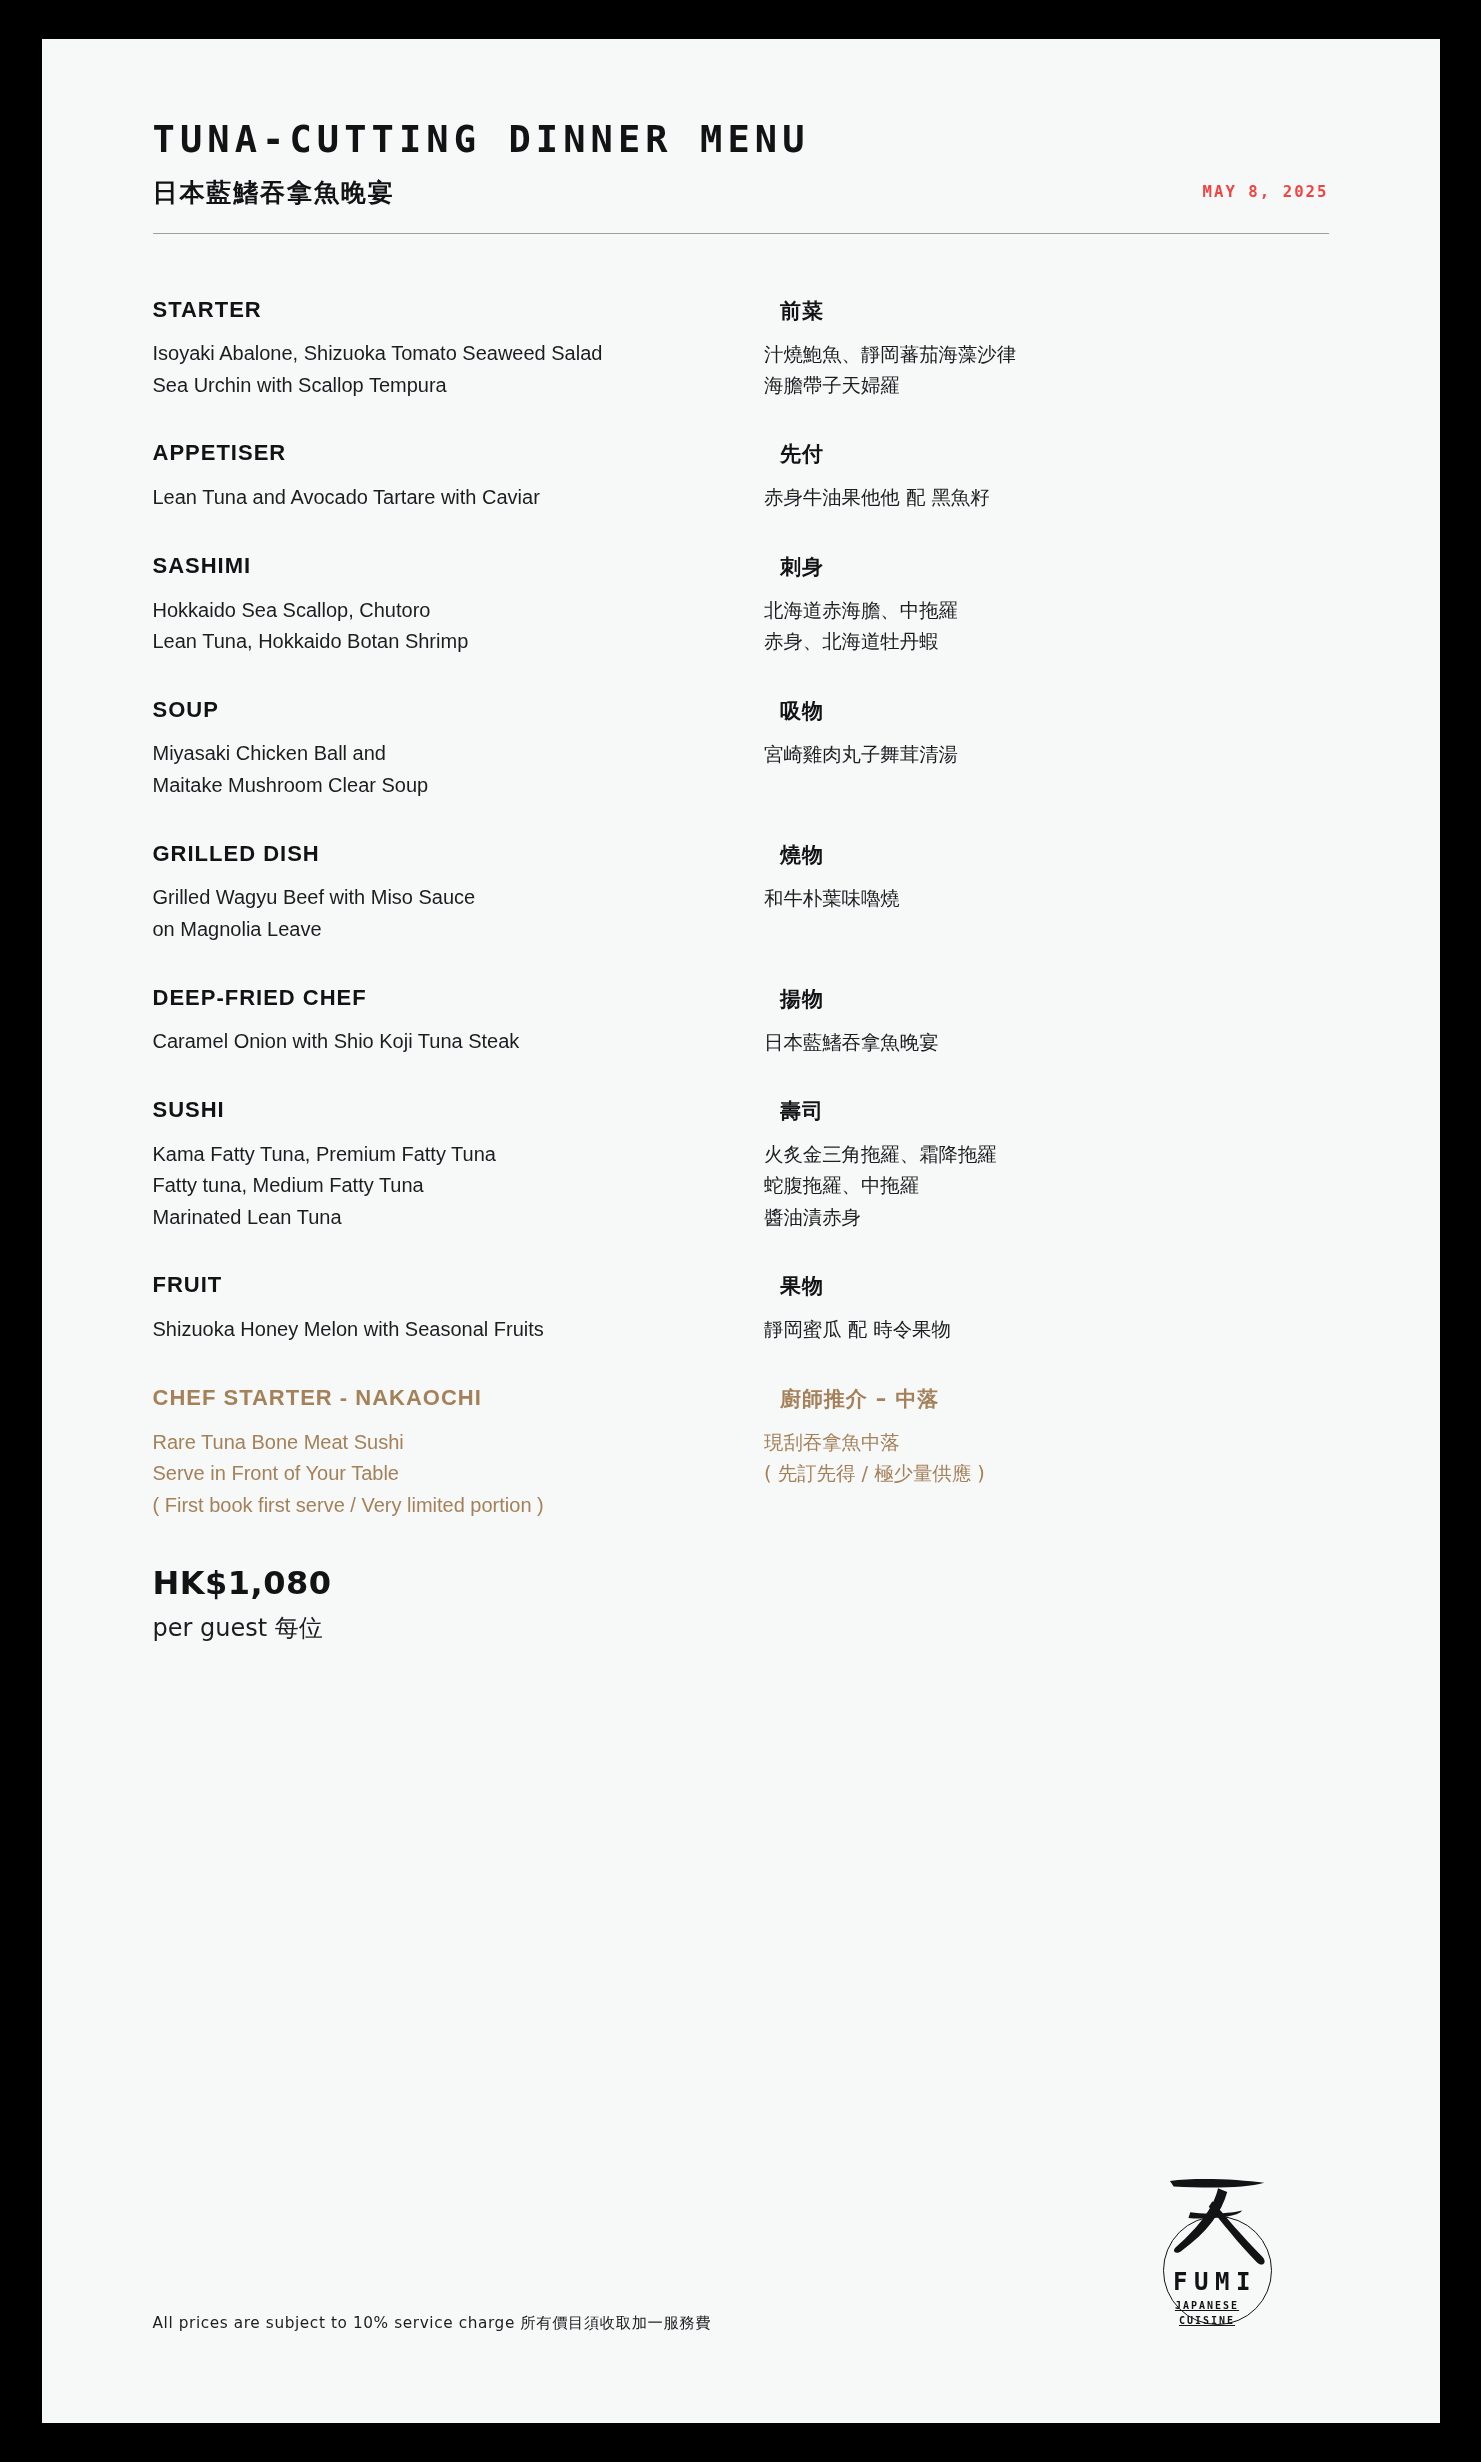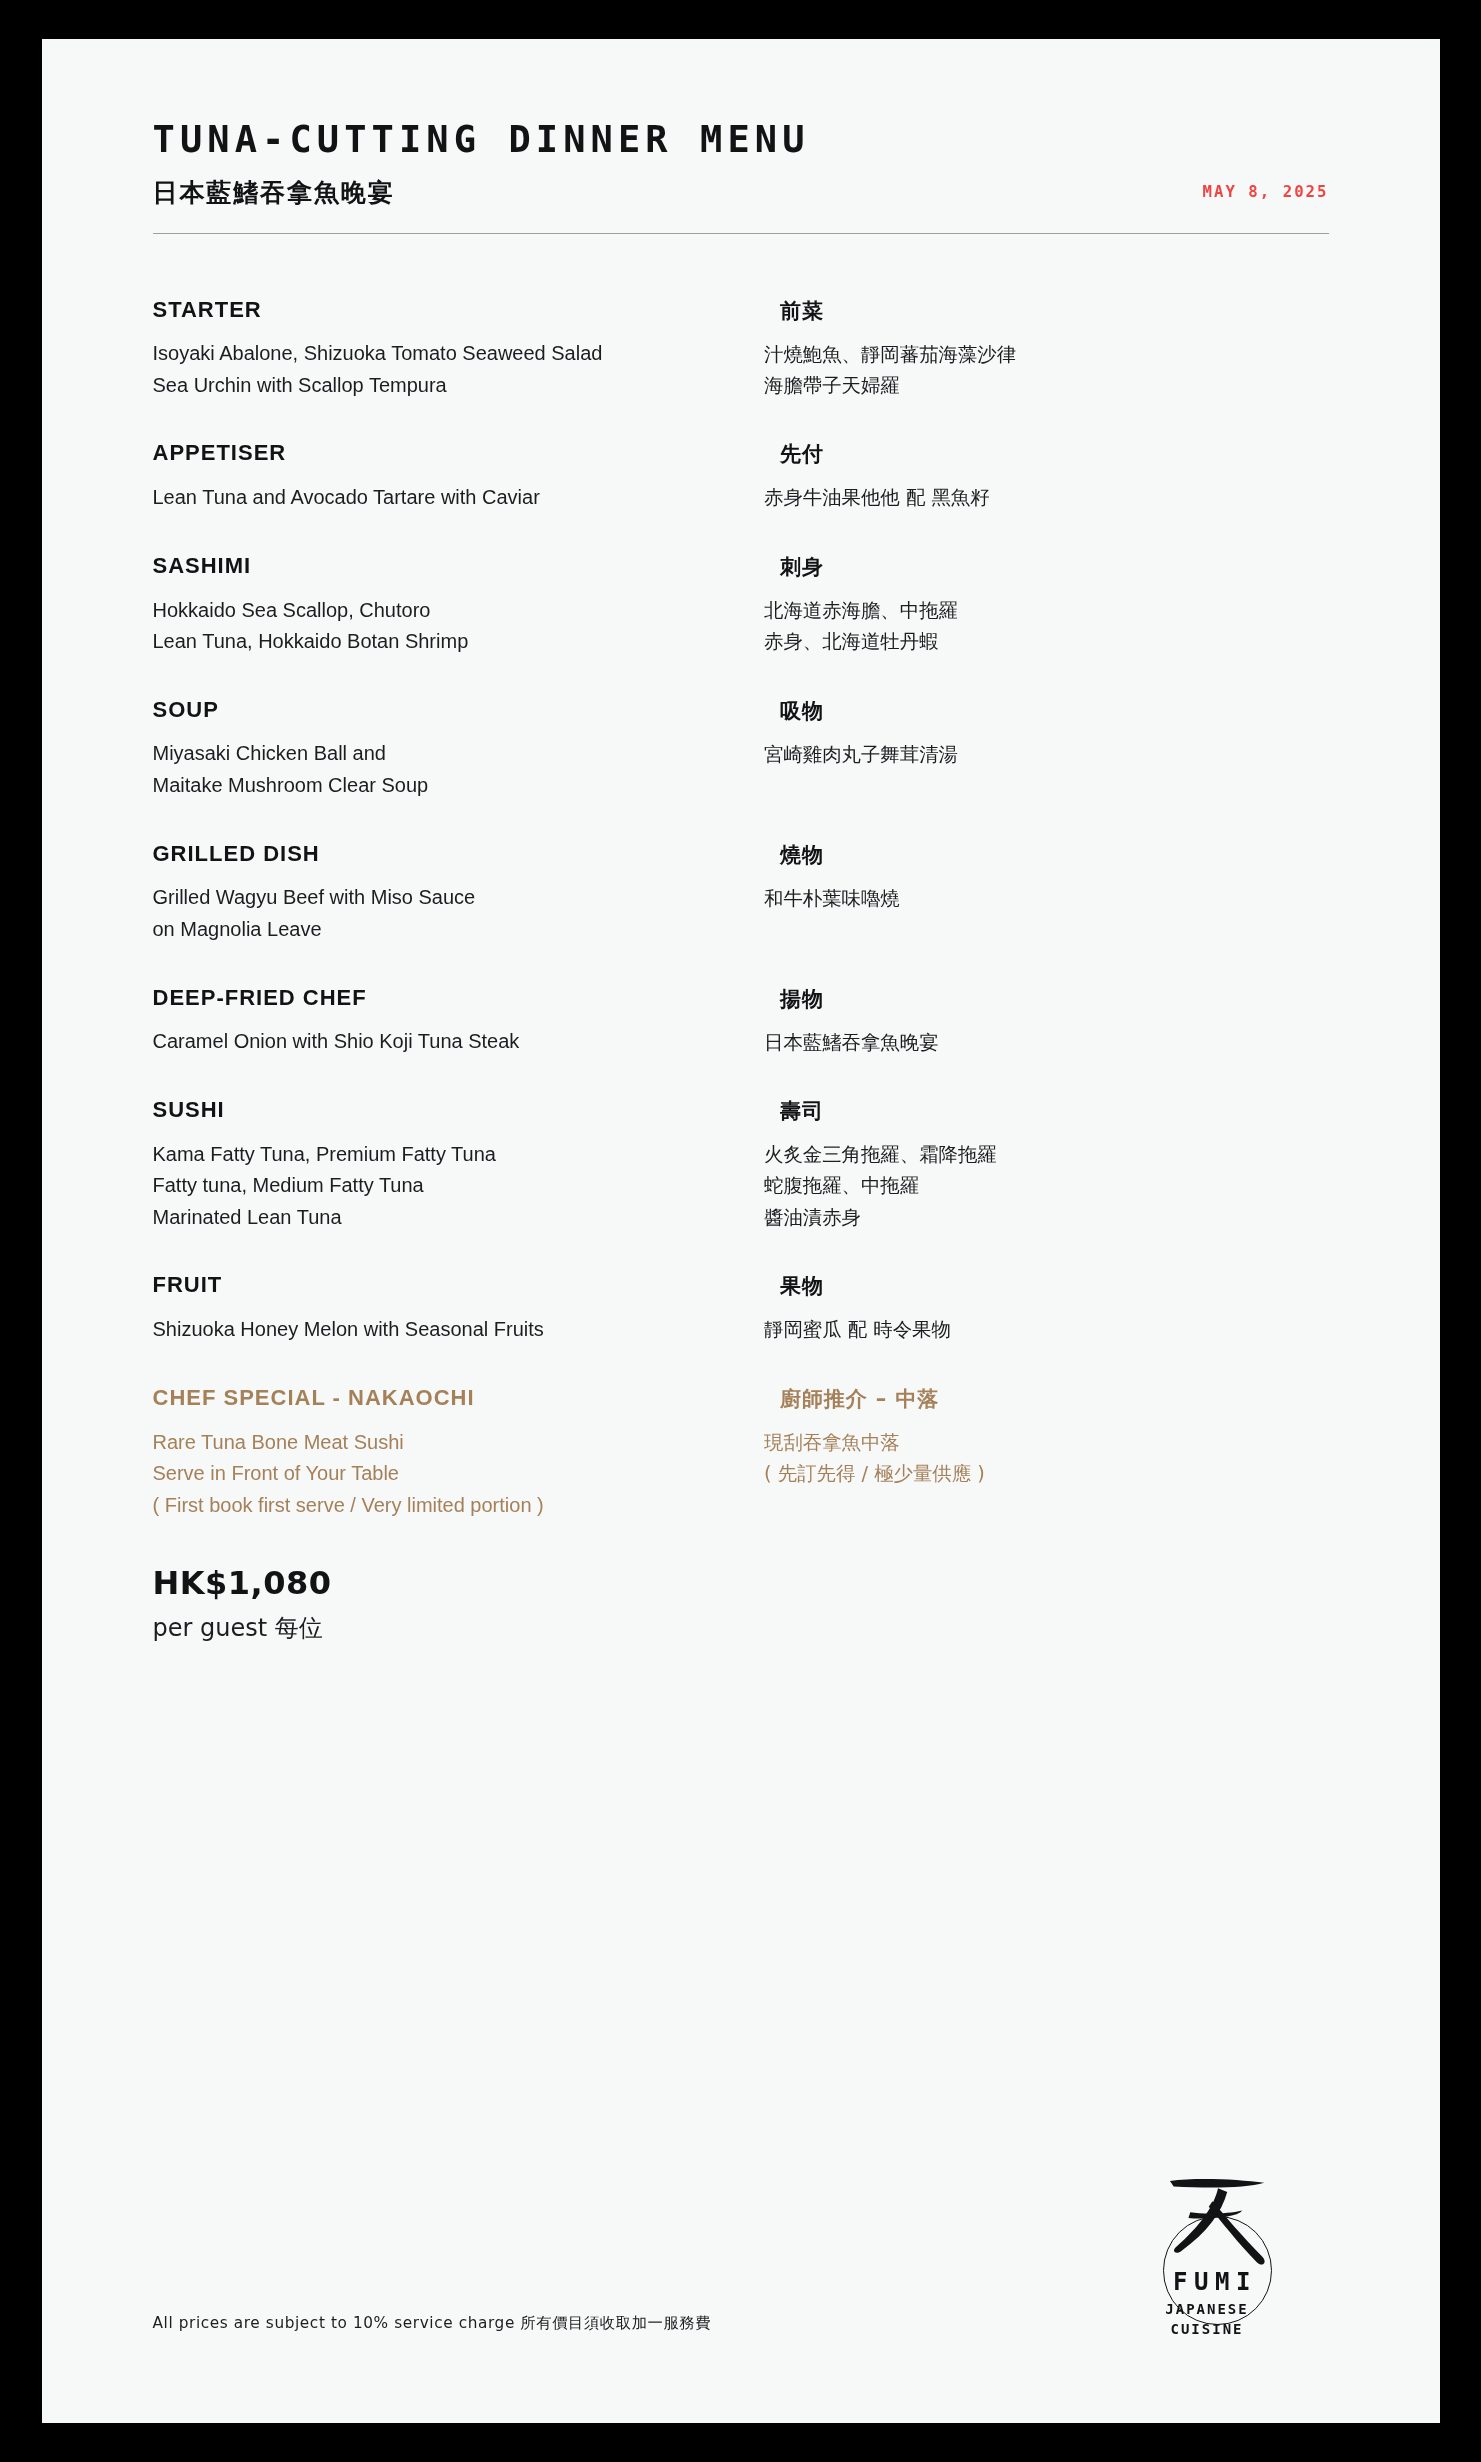--- a/index.html
+++ b/index.html
@@ -183,25 +183,26 @@
     letter-spacing: 6.5px;
     color: #111315;
   }
   .logo-sub {
     position: absolute;
     left: 0;
     right: 16px;
     top: 131px;
     text-align: center;
     font-family: "DejaVu Sans Mono", monospace;
-    font-size: 14px;
+    font-size: 10px;
     font-weight: 700;
     letter-spacing: 2px;
     color: #111315;
     line-height: 1.45;
+    text-decoration: underline;
   }
 </style>
 </head>
 <body>
 
 <div class="menu-sheet">
   <div class="inner">
 
     <div class="header-row">
       <div class="title-block">
@@ -308,21 +309,21 @@
           <div class="course-body-en" style="white-space:pre-line;">Shizuoka Honey Melon with Seasonal Fruits</div>
         </div>
         <div class="col-zh">
           <div class="course-head-zh">果物</div>
           <div class="course-body-zh" style="white-space:pre-line;">靜岡蜜瓜 配 時令果物</div>
         </div>
       </div>
 
       <div class="course special">
         <div class="col-en">
-          <div class="course-head-en">CHEF SPECIAL - NAKAOCHI</div>
+          <div class="course-head-en">CHEF STARTER - NAKAOCHI</div>
           <div class="course-body-en" style="white-space:pre-line;">Rare Tuna Bone Meat Sushi
 Serve in Front of Your Table
 ( First book first serve / Very limited portion )</div>
         </div>
         <div class="col-zh">
           <div class="course-head-zh">廚師推介 – 中落</div>
           <div class="course-body-zh" style="white-space:pre-line;">現刮吞拿魚中落
 ( 先訂先得 / 極少量供應 )</div>
         </div>
       </div>

